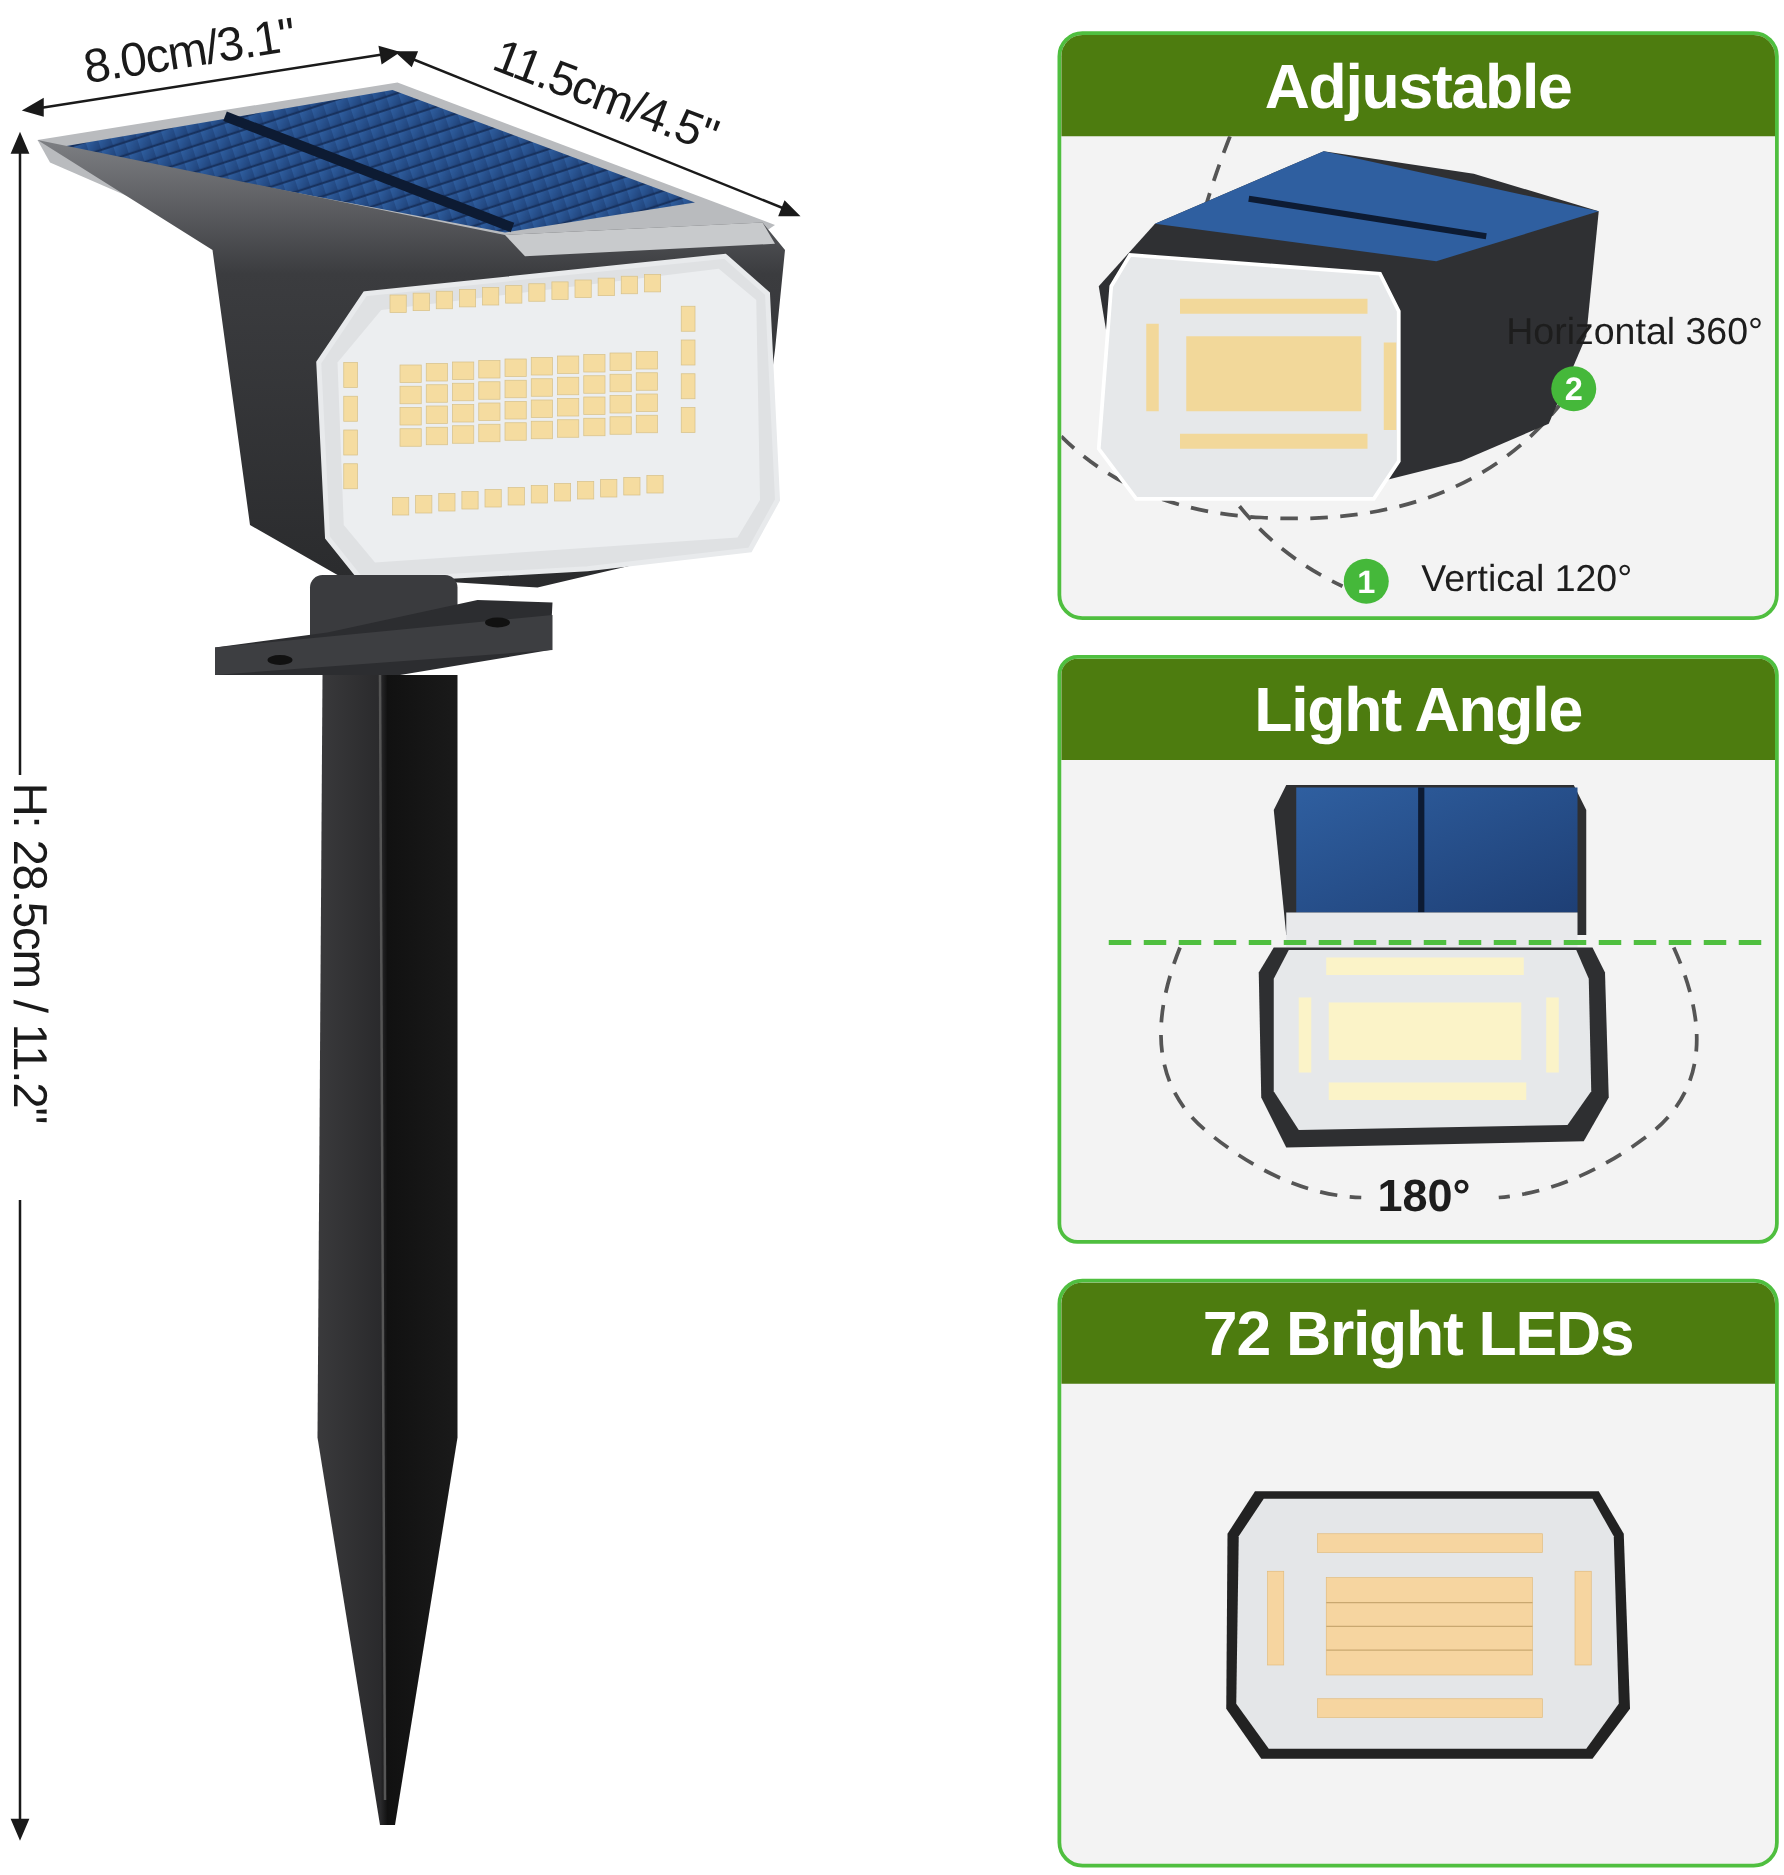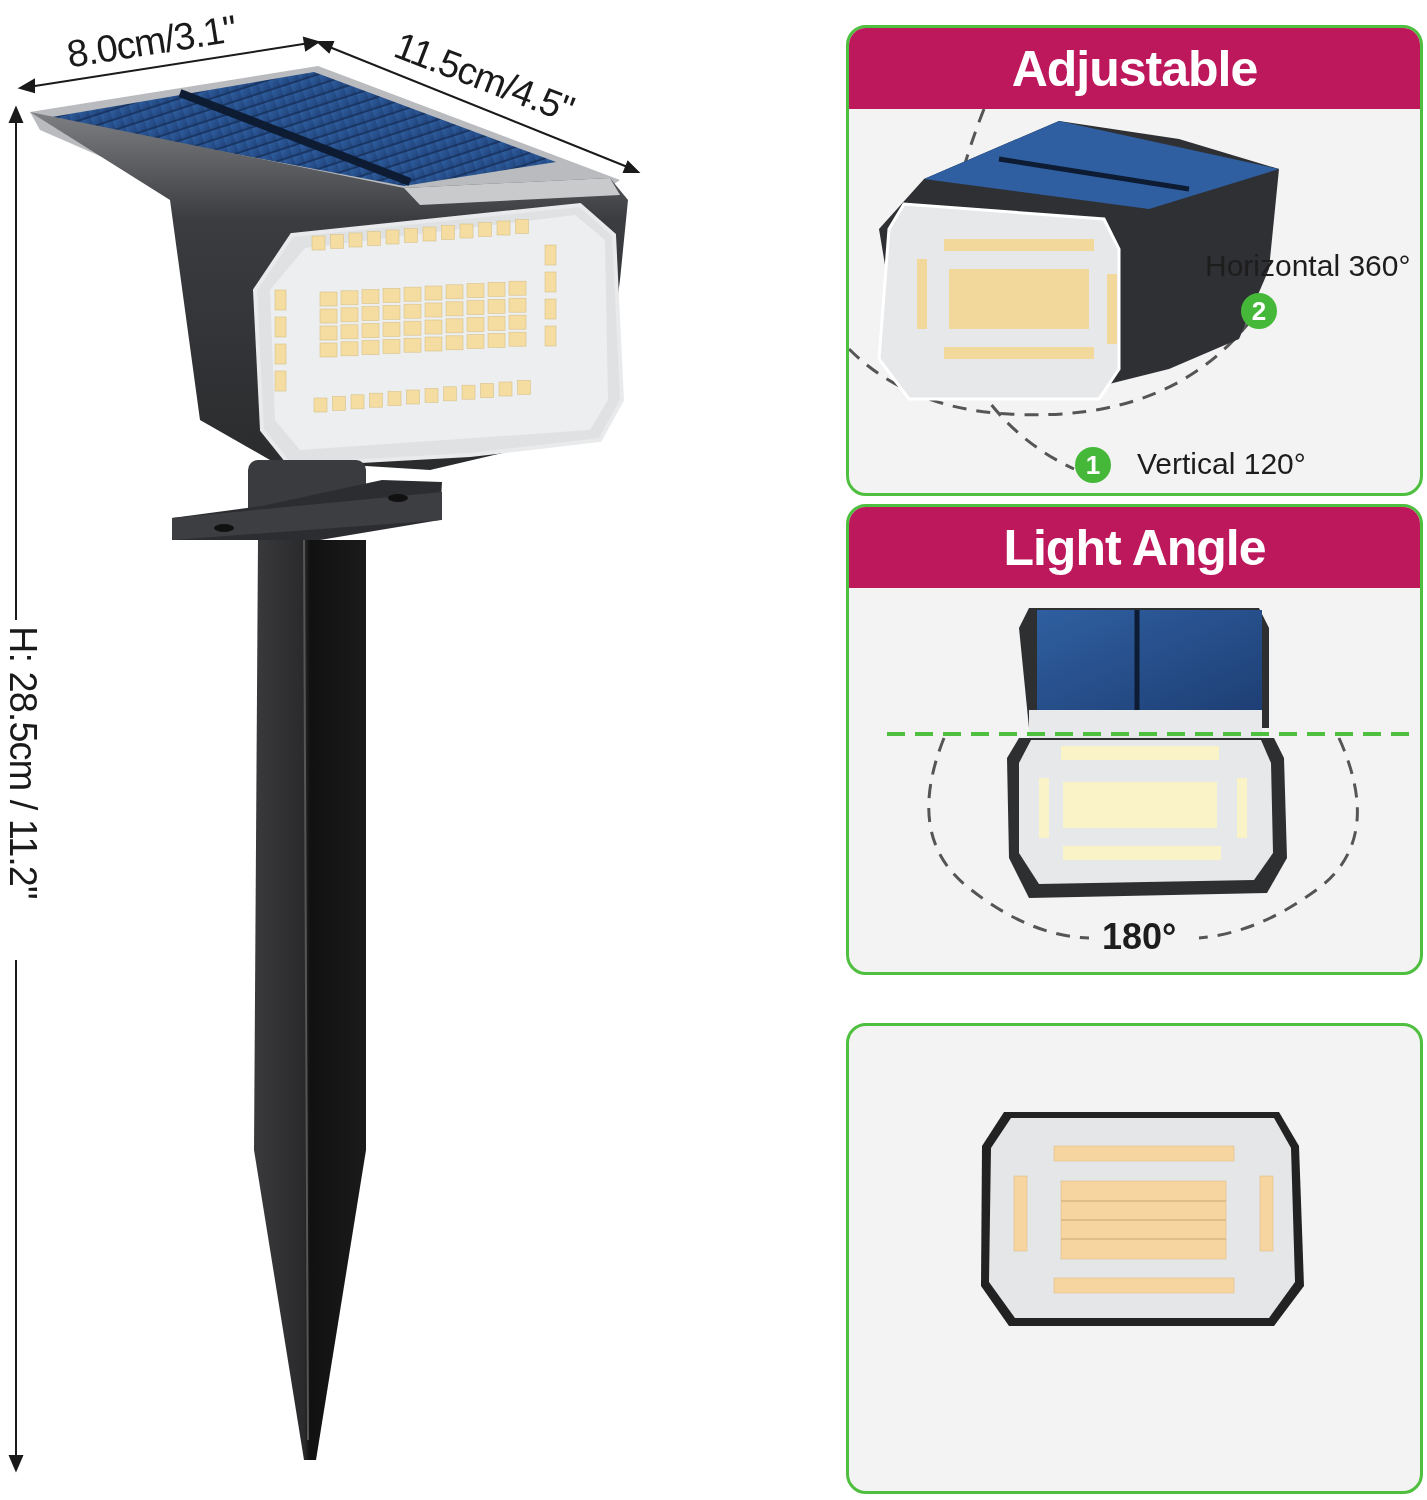--- a/index.html
+++ b/index.html
@@ -1,20 +1,20 @@
 <!DOCTYPE html>
 <html><head>
 <meta charset="utf-8">
 <style>
   html,body{margin:0;padding:0;background:#ffffff;}
   body{width:1427px;height:1500px;position:relative;overflow:hidden;font-family:"Liberation Sans",sans-serif;}
   .abs{position:absolute;}
   .dim-text{font-family:"Liberation Sans",sans-serif;color:#1a1a1a;font-size:38px;letter-spacing:-1px;transform-origin:left top;white-space:nowrap;font-stretch:condensed;}
   .panel{position:absolute;left:846px;width:577px;height:471px;border:3px solid #4fbf3f;border-radius:20px;background:#f3f3f3;box-sizing:border-box;overflow:hidden;}
-  .panel-head{height:81px;background:#be185d;color:#fff;display:flex;align-items:center;justify-content:center;font-weight:bold;font-size:50px;letter-spacing:-1px;}
+  .panel-head{height:81px;background:#4d7c0f;color:#fff;display:flex;align-items:center;justify-content:center;font-weight:bold;font-size:50px;letter-spacing:-1px;}
   .panel-body{position:relative;height:387px;padding-left:48px;}
   .badge{position:absolute;width:36px;height:36px;border-radius:50%;background:#45b83a;color:#fff;font-weight:bold;font-size:26px;display:flex;align-items:center;justify-content:center;}
   .label{position:absolute;font-size:30px;color:#1d1d1d;white-space:nowrap;}
 </style>
 </head>
 <body>
 
 <div class="abs" style="left:0;top:0;width:700px;height:1500px;">
   <svg class="abs" style="left:0;top:0" width="700" height="1500" viewBox="0 0 700 1500">
     <defs>
@@ -172,21 +172,21 @@
         <rect x="258" y="165" width="10" height="70"></rect>
       </g>
     </svg>
     <div class="label" style="left:356px;top:140px;">Horizontal 360°</div>
     <div class="badge" style="left:392px;top:184px;">2</div>
     <div class="badge" style="left:226px;top:338px;">1</div>
     <div class="label" style="left:288px;top:338px;">Vertical 120°</div>
   </div>
 </div>
 
-<div class="panel" style="top:504px;">
+<div class="panel" style="top:524px;border-radius:16px;">
   <div class="panel-head">Light Angle</div>
   <div class="panel-body">
     <svg class="abs" style="left:0;top:0" width="571" height="387">
       <polygon points="180,20 410,20 420,40 420,140 180,140 170,40" fill="#2e2f31"></polygon>
       <rect x="188" y="22" width="225" height="100" fill="url(#solar)"></rect>
       <line x1="288" y1="22" x2="288" y2="122" stroke="#0d1b33" stroke-width="5"></line>
       <rect x="180" y="122" width="233" height="28" fill="#e8e9eb"></rect>
       <polygon points="170,150 425,150 435,170 438,270 418,305 180,310 160,270 158,170" fill="#2e2f31"></polygon>
       <polygon points="182,152 412,152 422,175 424,265 405,292 190,296 170,265 170,175" fill="#e6e8ea"></polygon>
       <g fill="#fbf3c8">
@@ -198,20 +198,21 @@
       </g>
       <line x1="38" y1="146" x2="560" y2="146" stroke="#4fbf3f" stroke-width="4" stroke-dasharray="18 10"></line>
       <path d="M95 150 Q 55 250 120 300 Q 180 348 240 350" fill="none" stroke="#555" stroke-width="3" stroke-dasharray="14 10"></path>
       <path d="M490 150 Q 535 250 470 300 Q 410 345 350 350" fill="none" stroke="#555" stroke-width="3" stroke-dasharray="14 10"></path>
     </svg>
     <div class="label" style="left:253px;top:328px;font-size:36px;font-weight:bold;">180°</div>
   </div>
 </div>
 
 <div class="panel" style="top:1023px;">
+  <div class="panel-head">72 Bright LEDs</div>
   <div class="panel-body">
     <svg class="abs" style="left:0;top:0" width="571" height="387">
       <polygon points="155,86 430,86 450,120 455,260 425,300 160,300 132,260 133,120" fill="#222"></polygon>
       <polygon points="162,92 425,92 442,122 446,256 420,292 166,292 140,256 142,122" fill="#e4e6e8"></polygon>
       <g fill="#f6d5a0" stroke="#e1b978" stroke-width="0.5">
         <rect x="205" y="120" width="180" height="15"></rect>
         <rect x="212" y="155" width="165" height="78"></rect>
         <rect x="205" y="252" width="180" height="15"></rect>
         <rect x="165" y="150" width="13" height="75"></rect>
         <rect x="411" y="150" width="13" height="75"></rect>

